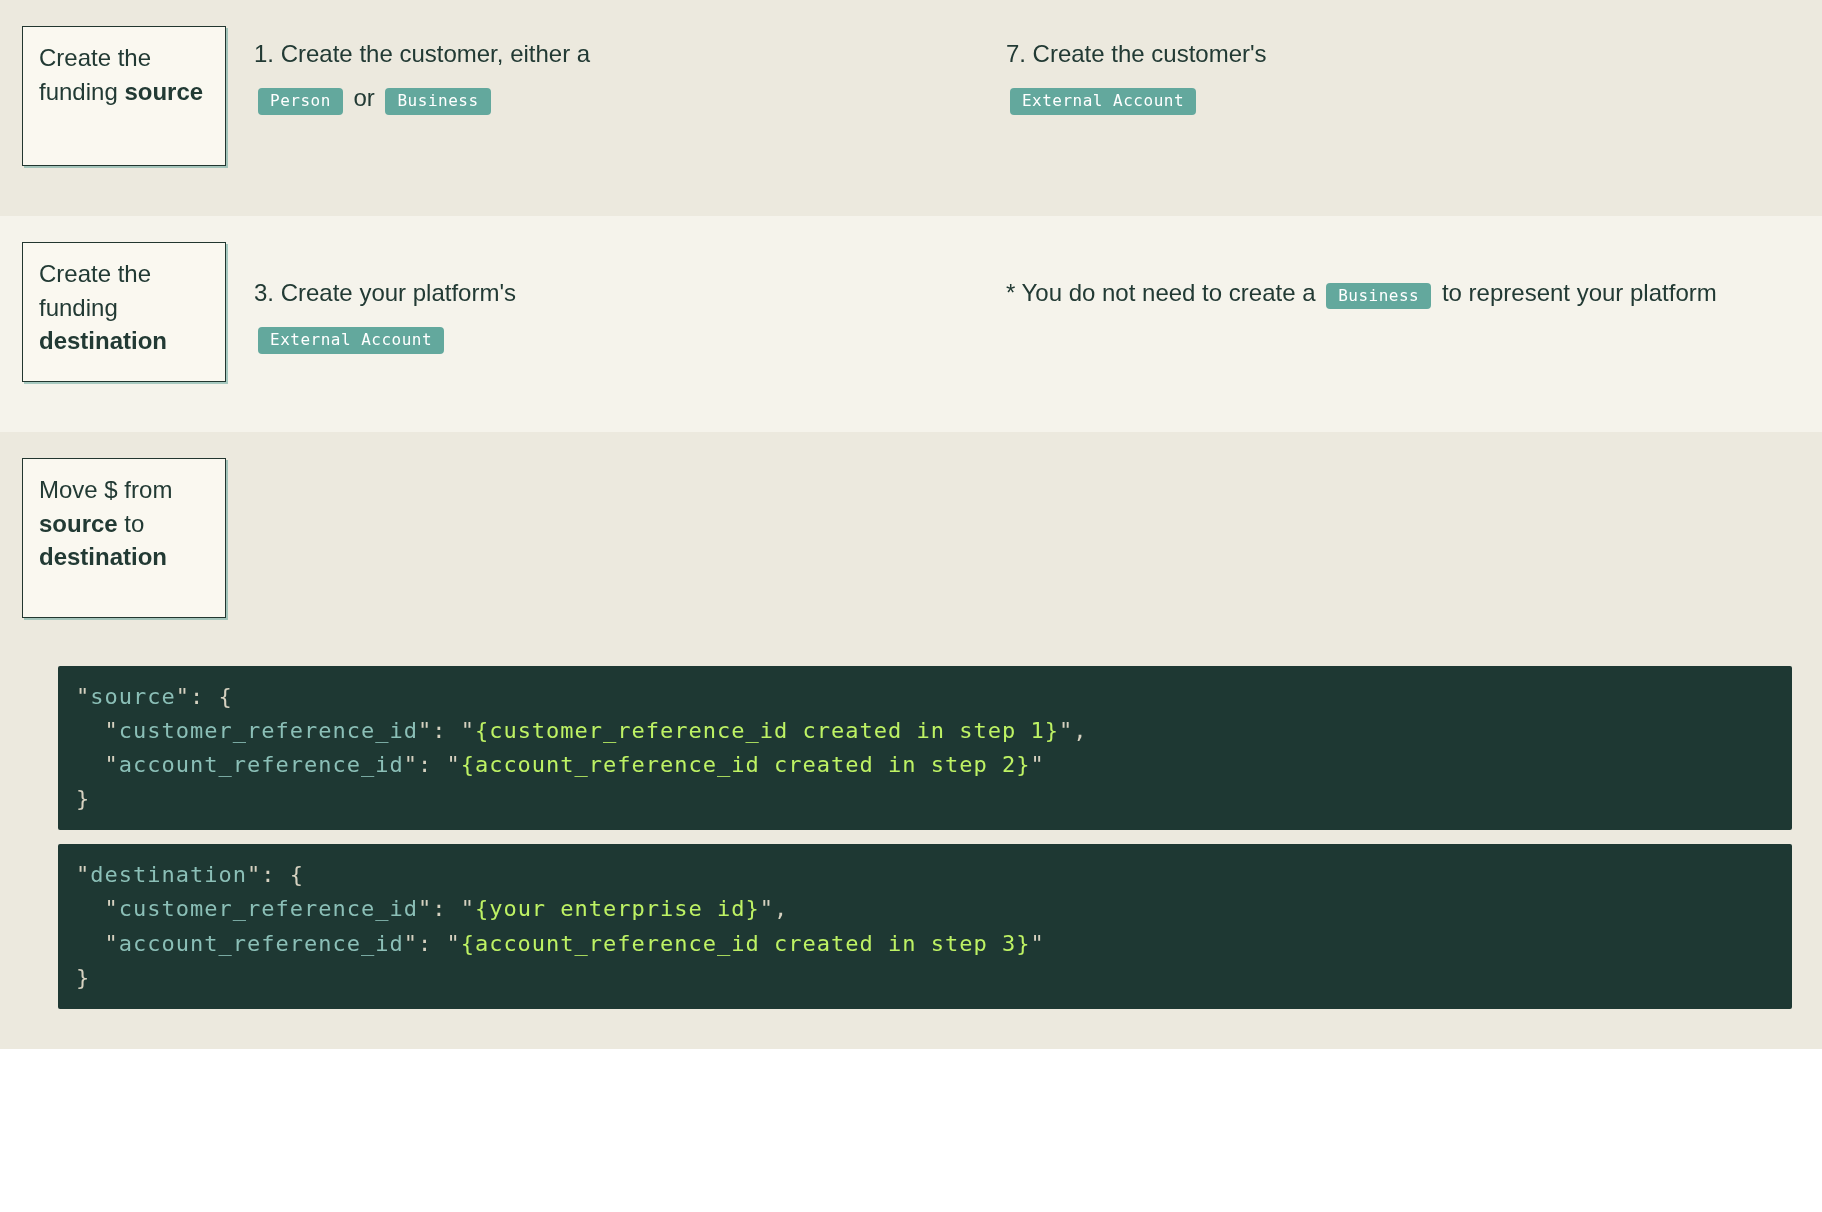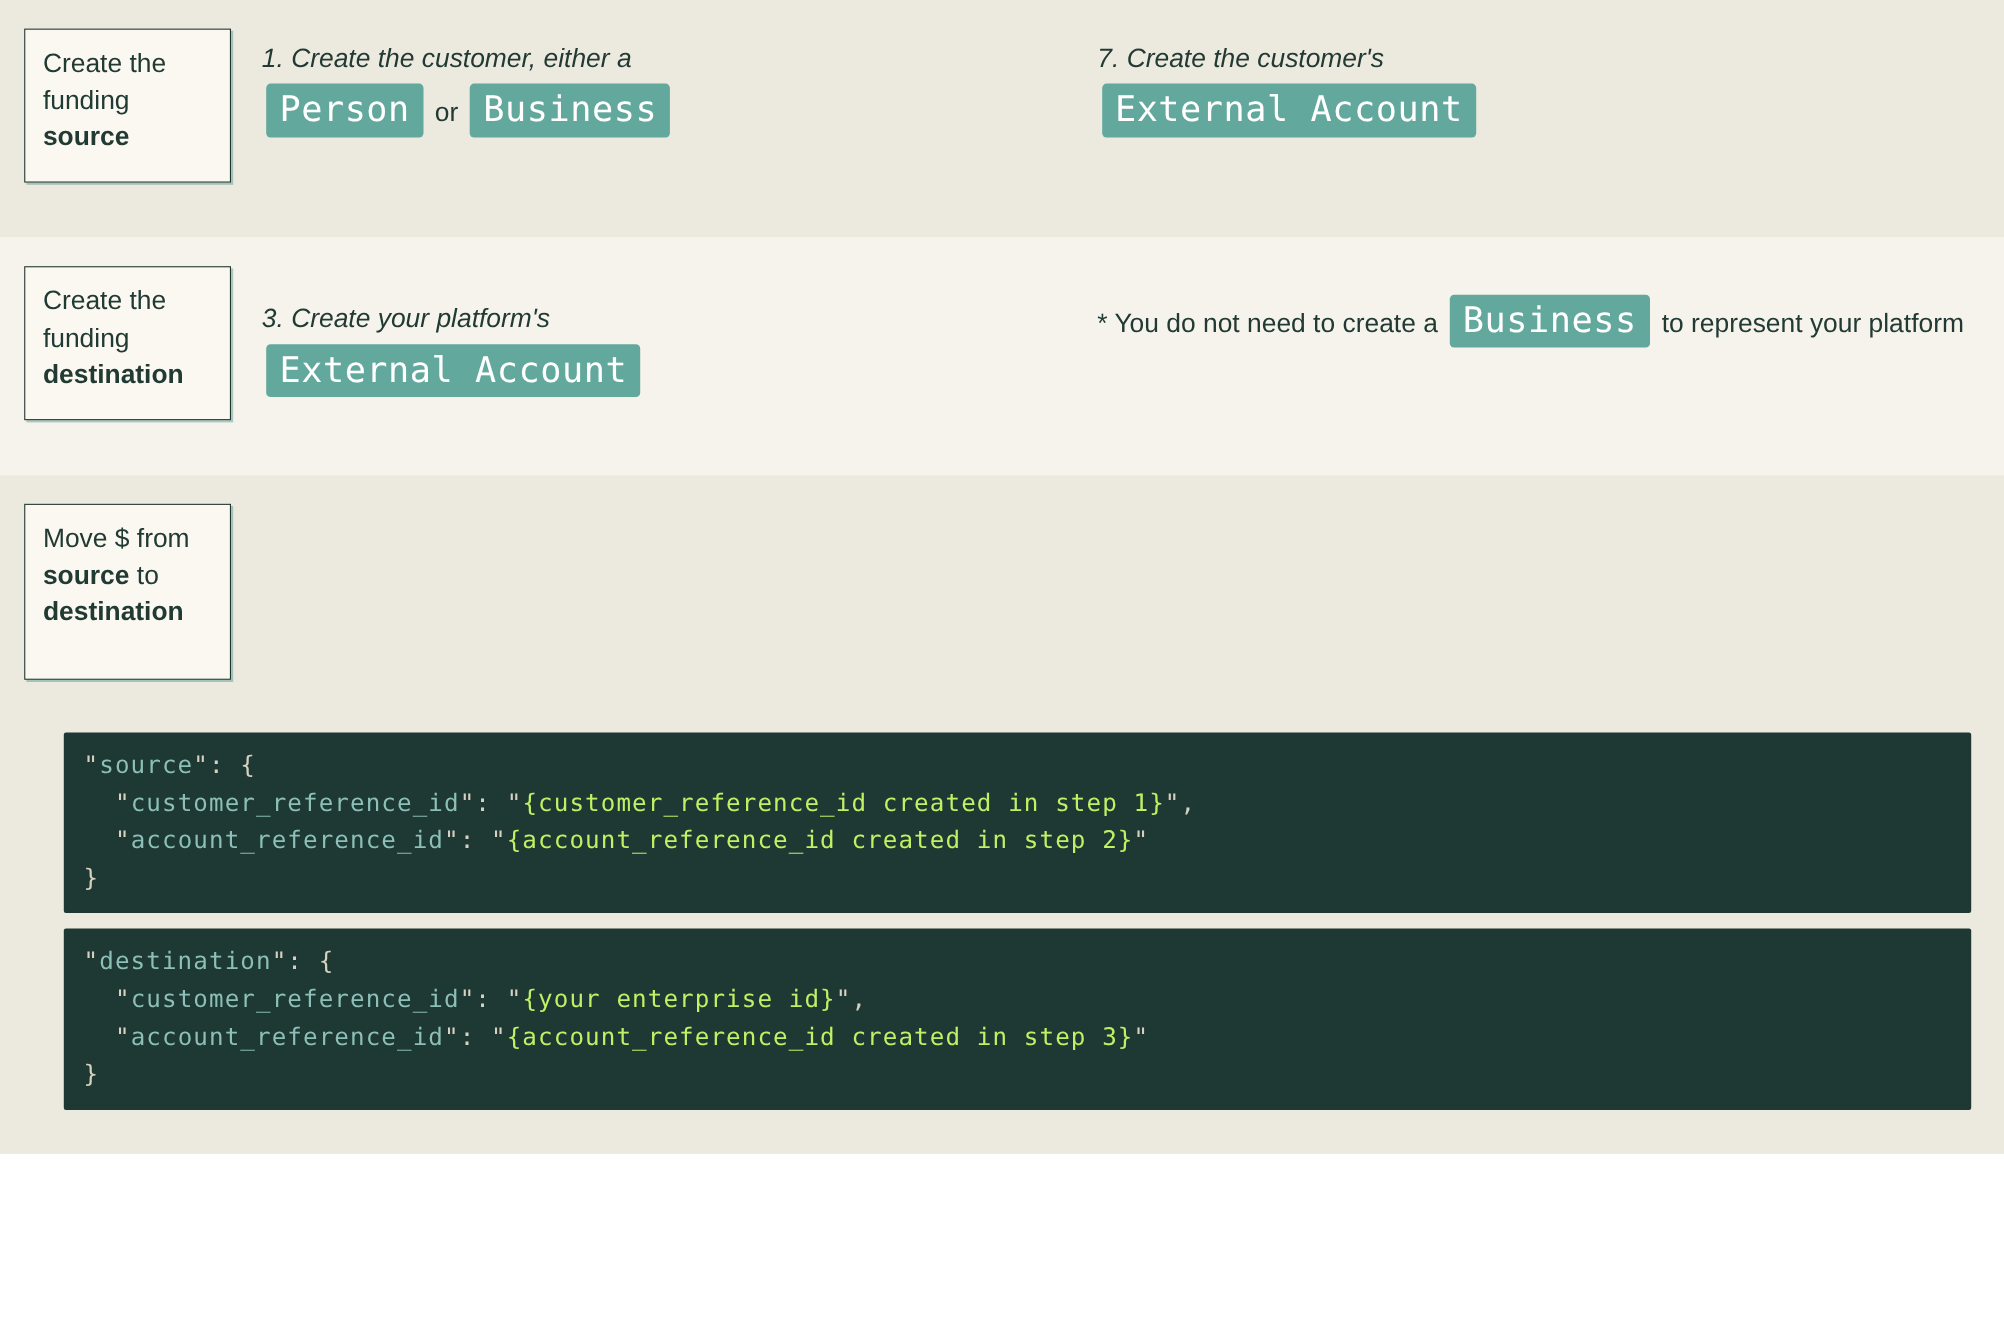--- a/index.html
+++ b/index.html
@@ -12,21 +12,21 @@
   .section {
     padding: 26px 22px 50px 22px;
     display: flex;
     gap: 28px;
   }
   .section-a { background: #ece9de; }
   .section-b { background: #f5f3eb; align-items: center; }
   .section-c { background: #ece9de; padding-bottom: 40px; flex-direction: column; }
 
   .label-card {
-    width: 188px;
+    width: 204px;
     min-height: 140px;
     background: #faf8f0;
     border: 1px solid #22362f;
     box-shadow: 2px 2px 0 0 rgba(90,160,150,0.5);
     padding: 14px 16px 14px 16px;
     line-height: 1.4;
     flex-shrink: 0;
   }
   .section-c .label-card { min-height: 160px; }
   .label-card .bold { font-weight: 600; }
@@ -38,21 +38,21 @@
     padding-top: 6px;
   }
   .col { flex: 1; line-height: 1.85; }
   .col-wide { flex: 1.1; }
 
   .pill {
     display: inline-block;
     background: #63a89d;
     color: #fff;
     font-family: ui-monospace, SFMono-Regular, Menlo, Consolas, monospace;
-    font-size: 32px;
+    font-size: 16px;
     padding: 2px 12px 3px 12px;
     border-radius: 4px;
     margin: 0 4px;
     letter-spacing: 0.5px;
     vertical-align: baseline;
     line-height: 1.35;
   }
 
   .code-block {
     background: #1e3833;
@@ -66,21 +66,21 @@
     margin-right: 8px;
     white-space: pre;
     line-height: 1.55;
     border-radius: 2px;
     overflow-x: auto;
   }
   .k { color: #8bbfb7; } 
   .s { color: #bef264; } 
   .pn { color: #d6d1c0; } 
 
-  .step-line { display: block; font-style: italic; }
+  .step-line { display: block; }
 </style>
 </head>
 <body>
 
 <div class="section section-a">
   <div class="label-card">
     <span>Create the funding </span><span class="bold">source</span>
   </div>
   <div class="content">
     <div class="col">

